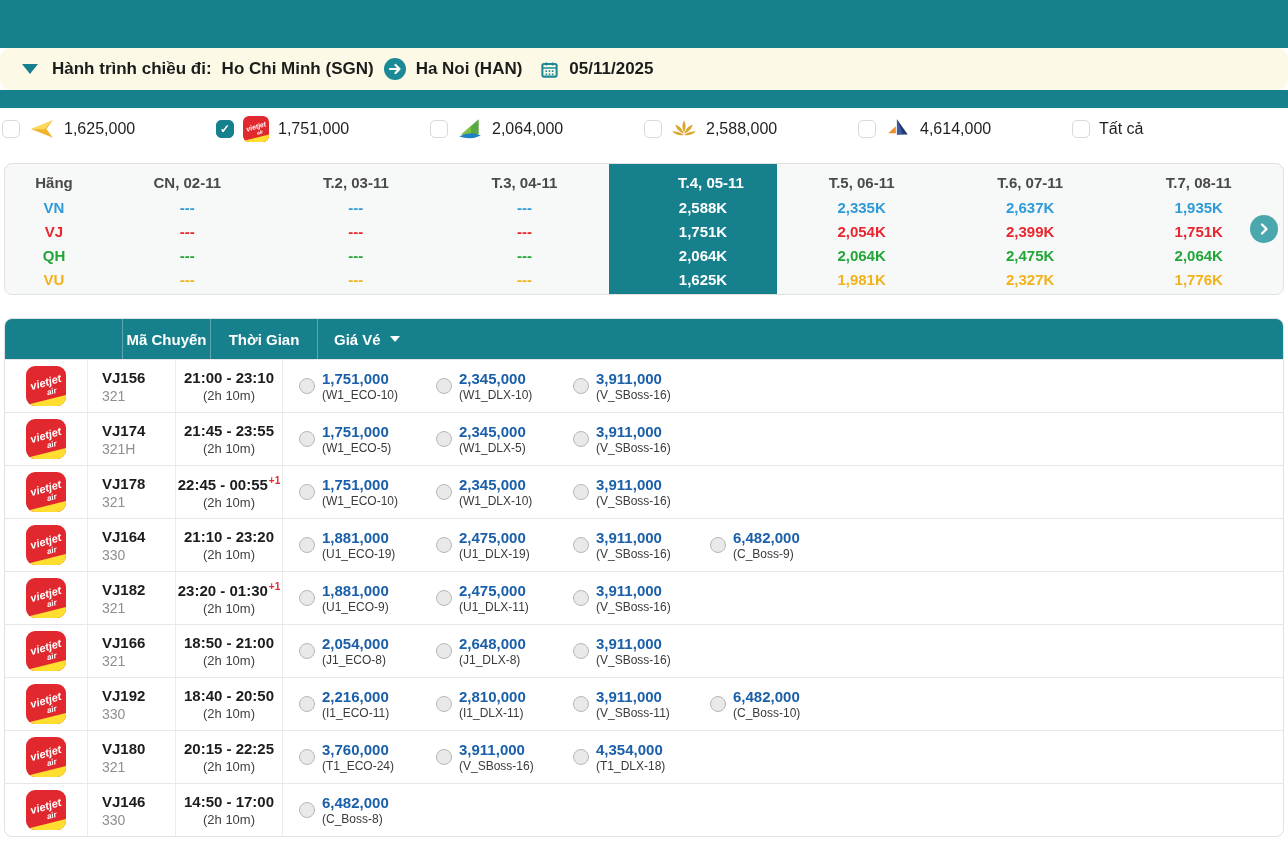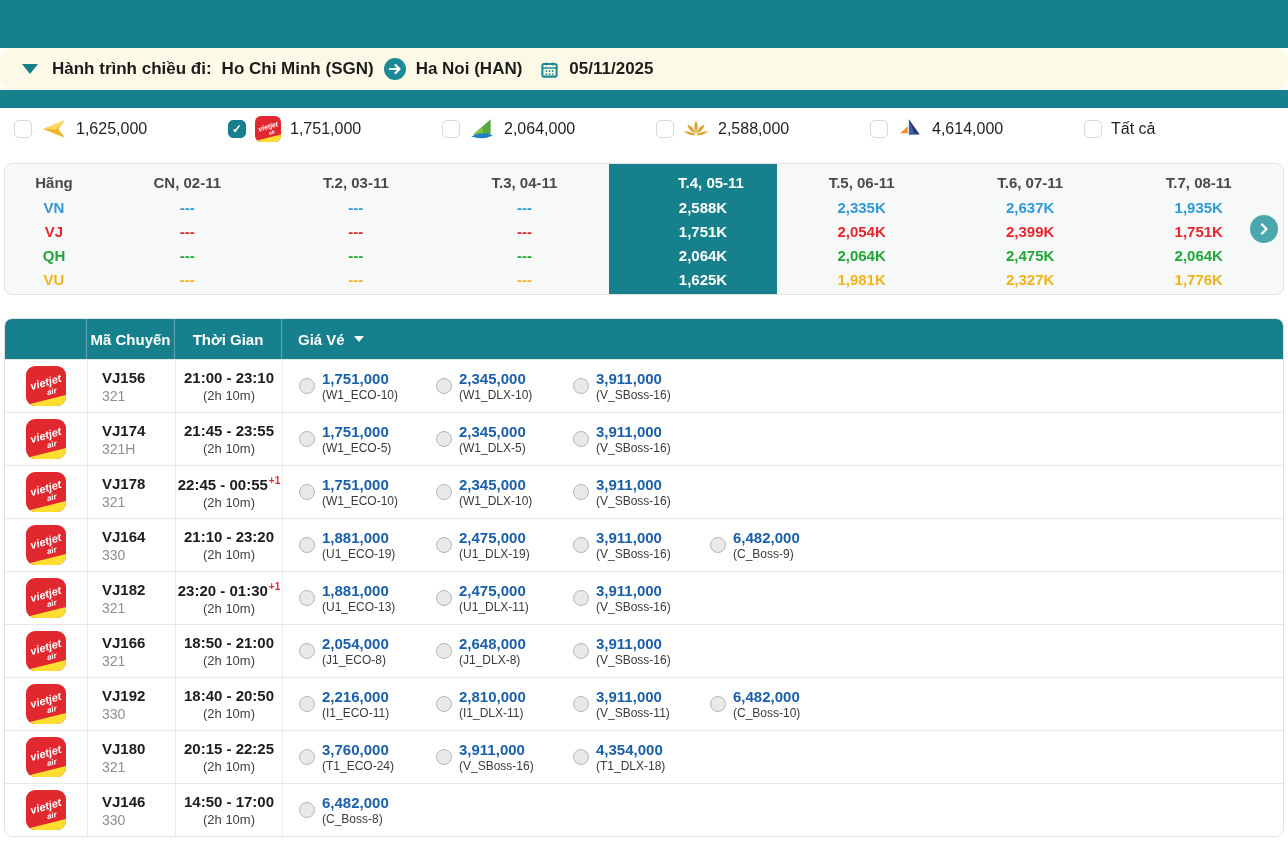--- a/index.html
+++ b/index.html
@@ -9,21 +9,21 @@
   .route-bar { height:42px; background:#FCFAE7; border-radius:10px; display:flex;
     align-items:center; gap:10px; padding:0 22px; }
   .caret { width:0; height:0; border-left:8px solid transparent; border-right:8px solid transparent;
     border-top:10px solid #17808D; margin-right:4px; }
   .route-label { font-size:17px; font-weight:bold; color:#1c1c1c; }
   .route-city { font-size:17px; font-weight:600; color:#1c1c1c; }
   .route-date { font-size:17px; font-weight:600; color:#1c1c1c; }
   .arrow-circle, .cal-ic { display:inline-flex; align-items:center; }
   .teal-strip { height:18px; background:#17808D; }
   .filter-row { height:42px; background:#fff; display:flex; align-items:center; }
-  .filter-item { width:214px; display:flex; align-items:center; gap:9px; padding-left:14px; }
+  .filter-item { width:214px; display:flex; align-items:center; gap:9px; padding-left:2px; }
   .checkbox { width:18px; height:18px; border:1px solid #d9d9d9; border-radius:5px;
     background:#fff; flex:none; display:flex; align-items:center; justify-content:center; }
   .checkbox.checked { background:#17808D; border-color:#17808D; }
   .checkmark { color:#fff; font-size:12px; font-weight:bold; line-height:1; }
   .filter-label { font-size:16px; color:#1f1f1f; }
   .ficon { width:26px; height:26px; display:inline-flex; align-items:center; justify-content:center; flex:none; }
   .vj-logo { position:relative; background:#E0282E; overflow:hidden; color:#fff;
     display:flex; flex-direction:column; align-items:center; justify-content:center;
     font-style:italic; font-weight:bold; flex:none; }
   .vj-logo::after { content:""; position:absolute; width:150%; height:42%;
@@ -44,21 +44,21 @@
     color:#4a4a4a; font-size:15px; text-align:center; }
   .day-col.selected .cal-head { color:#fff;padding-left:36px; }
   .cal-cell { height:24px; line-height:24px; font-weight:bold; font-size:15px; text-align:center; }
   .day-col.selected .cal-cell { color:#fff;margin-left:20px; }
   .next-btn { position:absolute; right:5px; top:50%; transform:translateY(-50%);
     width:28px; height:28px; border-radius:50%; background:#4BA7AE; border:none;
     display:flex; align-items:center; justify-content:center; cursor:pointer; }
   .flight-table { margin:23px 4px 0; border:1px solid #e1e1e1; border-radius:8px;
     overflow:hidden; background:#fff; }
   .thead { height:40px; background:#17808D; display:flex; color:#fff;
-    font-weight:bold; font-size:15px; }
+    font-weight:bold; font-size:15px;padding-left:36px; }
   .th { display:flex; align-items:center; justify-content:center; }
   .th-logo { width:82px; border-right:1px solid rgba(255,255,255,.3); }
   .th-code { width:88px; border-right:1px solid rgba(255,255,255,.3); }
   .th-time { width:107px; border-right:1px solid rgba(255,255,255,.3); }
   .th-fare { flex:1; justify-content:flex-start; padding-left:16px; gap:9px; }
   .sort-caret { width:0; height:0; border-left:5px solid transparent;
     border-right:5px solid transparent; border-top:6px solid #fff; }
   .frow { height:53px; display:flex; border-top:1px solid #e7e7e7; }
   .cell-logo { width:82px; display:flex; align-items:center; justify-content:center; }
   .cell-code { width:88px; border-left:1px solid #ececec; display:flex; flex-direction:column;
@@ -417,21 +417,21 @@
         </div>
         <div class="cell-time">
           <div class="ftime">23:20 - 01:30<span class="plus1">+1</span></div>
           <div class="fdur">(2h 10m)</div>
         </div>
         <div class="cell-fares">
           <div class="fare">
             <span class="radio"></span>
             <div class="fare-tx">
               <div class="fprice">1,881,000</div>
-              <div class="fclass">(U1_ECO-13)</div>
+              <div class="fclass">(U1_ECO-9)</div>
             </div>
           </div>
           <div class="fare">
             <span class="radio"></span>
             <div class="fare-tx">
               <div class="fprice">2,475,000</div>
               <div class="fclass">(U1_DLX-11)</div>
             </div>
           </div>
           <div class="fare">

